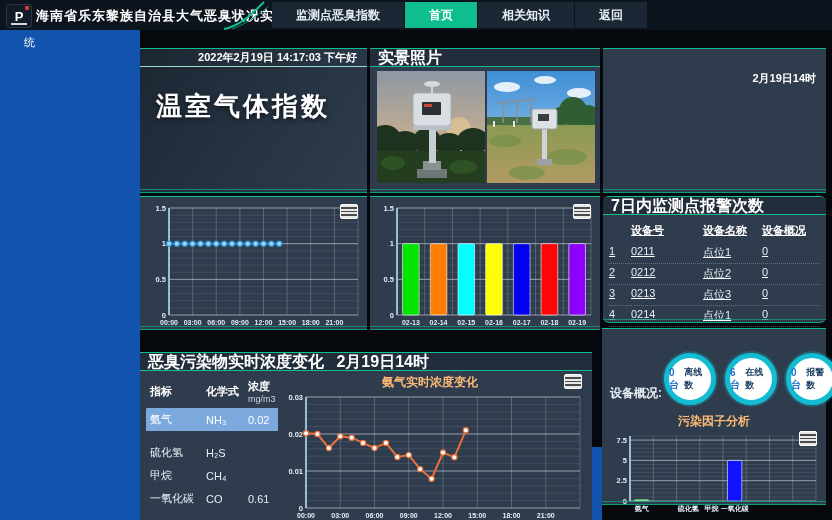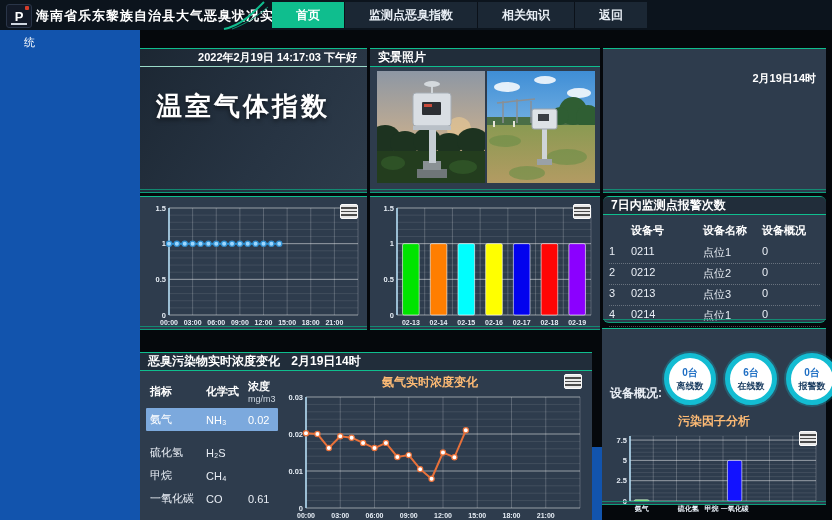--- a/index.html
+++ b/index.html
@@ -24,56 +24,56 @@
   .sidebar-wide{position:absolute;left:0;top:447px;width:148px;height:73px;background:#1254ad;}
   .gap-blue{position:absolute;left:592px;top:447px;width:10px;height:73px;background:#1254ad;}
   .sidebar-wrap{position:absolute;left:24px;top:35px;font-size:11px;color:#fff;}
   .tabbar{position:absolute;left:140px;top:40px;height:17px;display:flex;margin-top:32px;}
   .tab{height:17px;line-height:17px;padding:0 32px;font-size:11px;font-weight:bold;color:#dfe7ef;
        background:#151f2b;border:1px solid #2b3b4d;box-sizing:border-box;cursor:pointer;}
   .tab.active{background:#0fbe8e;border-color:#0fbe8e;color:#fff;}
   
   .panel{position:absolute;background:#2e3c4d;border-top:1px solid #0fbe8e;border-bottom:1px solid #0e9e7c;box-sizing:border-box;}
   .panel::after{content:'';position:absolute;left:0;right:0;bottom:2px;height:1px;background:#0e9e7c;opacity:.8;}
-  .phead{height:17px;line-height:17px;padding:0 8px;font-size:12px;font-weight:bold;color:#fff;
+  .phead{height:17px;line-height:17px;padding:0 8px;font-size:16px;font-weight:bold;color:#fff;
          background:rgba(10,16,24,.35);border-bottom:1px solid #0fbe8e;}
   
   .p-greet{background:linear-gradient(125deg,#1c2733 0%,#273443 60%,#2e3c4b 100%);}
   .greet-date{height:17px;line-height:17px;text-align:right;padding:0 10px;font-size:11px;font-weight:bold;
               color:#fff;border-bottom:1px solid #9adbc8;}
   .greet-headline{position:absolute;left:16px;top:40px;font-size:26px;font-weight:600;letter-spacing:3px;
                   color:#fff;text-shadow:0 2px 5px rgba(0,0,0,.6);}
   
   .photos{position:absolute;left:7px;top:22px;display:flex;gap:2px;}
   .photo{width:108px;height:112px;overflow:hidden;background:#222;}
   
   .weather-time{position:absolute;right:10px;top:22px;font-size:11px;font-weight:bold;color:#fff;}
   
-  .atable{position:absolute;left:6px;top:24px;right:6px;font-size:11px;}
+  .atable{position:absolute;left:6px;top:24px;right:6px;font-size:11px;text-decoration:underline;}
   .arow{display:grid;grid-template-columns:22px 72px 1fr 58px;padding:2px 0 3px 0;
         border-bottom:1px dotted rgba(255,255,255,.28);color:#e9eef5;}
   .arow.head{font-weight:bold;color:#fff;border-bottom:none;padding-bottom:5px;}
   
   .ptable{position:absolute;left:6px;top:22px;width:132px;font-size:11px;}
   .prow{display:grid;grid-template-columns:56px 42px 34px;align-items:center;padding:4px 0 4px 4px;color:#e9eef5;}
   .prow.head{font-weight:bold;color:#fff;}
   .prow.head .unit{display:block;font-weight:normal;font-size:9px;color:#cfd8e2;}
   .prow.hl{background:#7ca9dd;color:#fff;border-radius:1px;}
   .prow.gap{margin-top:10px;}
   
   .menu-icon{position:absolute;width:16px;height:13px;border-radius:2px;background:#e9e9e9;
              border:1px solid #fbfbfb;cursor:pointer;
              background-image:repeating-linear-gradient(180deg,#e9e9e9 0 2px,#4a4a4a 2px 3.6px);}
   .chart-title{position:absolute;text-align:center;font-size:12px;font-weight:bold;color:#fdba74;}
   
   .dev-overview{position:absolute;left:8px;top:56px;font-size:12px;font-weight:bold;color:#e9eef5;}
   .circles{position:absolute;left:62px;top:24px;display:flex;gap:9px;}
   .circle{width:42px;height:42px;border-radius:50%;background:#fff;border:5px solid #13bcd2;
-          box-shadow:0 0 0 2px rgba(19,188,210,.25);display:flex;flex-direction:column;
-          align-items:center;justify-content:center;}
+          box-shadow:0 0 0 2px rgba(19,188,210,.25);display:flex;flex-direction:row;
+          align-items:center;justify-content:flex-end;}
   .circle .val{font-size:10px;font-weight:bold;color:#1f6fc4;}
   .circle .lab{font-size:9px;color:#173a5e;font-weight:bold;}
   svg text{font-family:"Liberation Sans",sans-serif;}
 </style>
 </head>
 <body>
 
 <div class="stage">
 
   <div class="topbar">
@@ -81,22 +81,22 @@
       <span>P</span>
       <span class="dot"></span>
       <span class="bar"></span>
     </div>
     <div class="app-title">海南省乐东黎族自治县大气恶臭状况实时发布系</div>
     <svg class="swoosh" width="52" height="30" viewBox="0 0 52 30">
       <path d="M2,29 C18,26 30,14 42,2" stroke="#0fbe8e" stroke-width="2" fill="none"></path>
       <path d="M10,29 C24,24 35,16 46,7" stroke="#0a8f6e" stroke-width="1" fill="none"></path>
     </svg>
     <div class="nav" id="nav-list">
+        <div class="nav-item">监测点恶臭指数</div>
         <div class="nav-item active">首页</div>
-        <div class="nav-item">监测点恶臭指数</div>
         <div class="nav-item">相关知识</div>
         <div class="nav-item">返回</div>
       </div>
   </div>
 
   <div class="sidebar"></div>
   <div class="sidebar-wide"></div>
   <div class="gap-blue"></div>
   <div class="sidebar-wrap">统</div>
 

